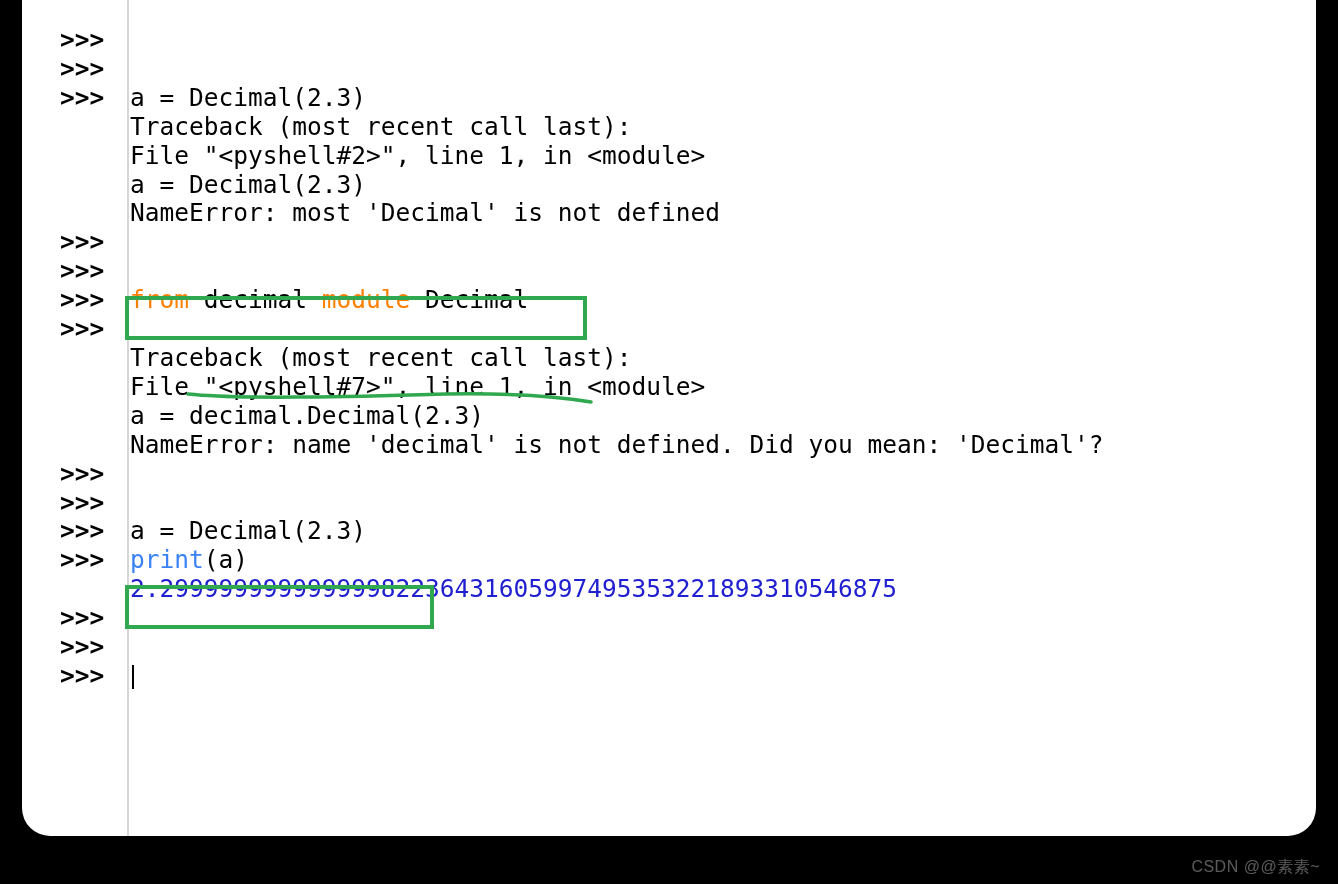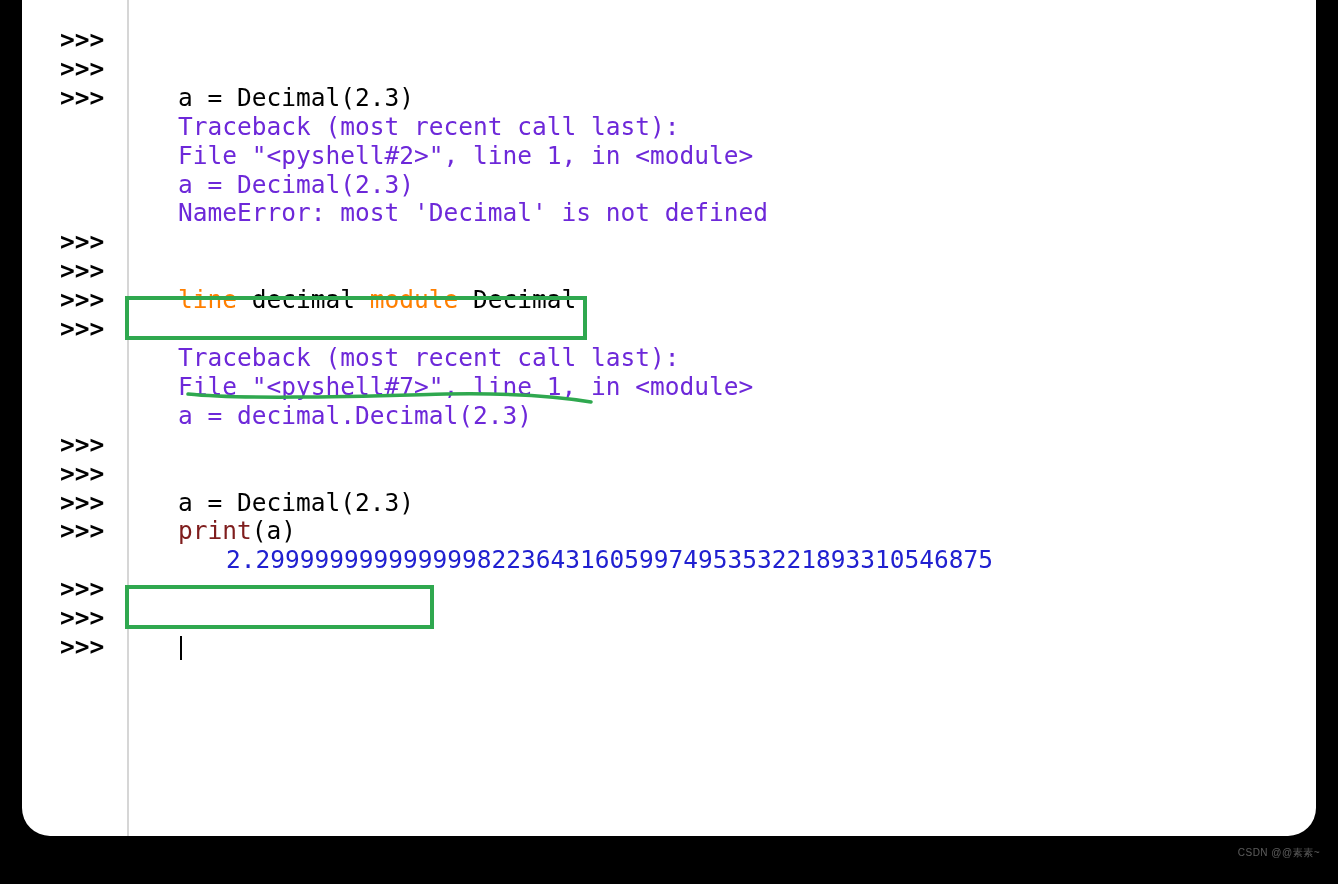--- a/index.html
+++ b/index.html
@@ -44,25 +44,25 @@
     white-space: nowrap;
   }
   .row { display: block; }
   .prompt {
     display: inline-block;
     width: 70px;
     color: #000;
     vertical-align: top;
     font-weight: 600;
   }
-  .content { display: inline-block; vertical-align: top; padding-left: 48px; }
-  .err { color: #6d28d9; }
-  .out { color: #2020d0; margin-left: 48px; }
+  .content { display: inline-block; vertical-align: top; }
+  .err { color: #000000; }
+  .out { color: #2020d0; }
   .kw-orange { color: #ff7f00; }
-  .kw-purple { color: #7f1d1d; }
+  .kw-purple { color: #3b82f6; }
   .txt { color: #000; }
 
   .hl-box1 {
     position: absolute;
     left: 103px;
     top: 296px;
     width: 462px;
     height: 44px;
     border: 4px solid #2fa84f;
     box-sizing: border-box;
@@ -90,23 +90,23 @@
     display: inline-block;
     width: 2px;
     height: 24px;
     background: #000;
     vertical-align: middle;
     margin-left: 2px;
   }
   .watermark {
     position: absolute;
     right: 18px;
-    bottom: 24px;
+    bottom: 6px;
     font-family: sans-serif;
-    font-size: 10px;
+    font-size: 16px;
     color: rgba(255,255,255,0.35);
     letter-spacing: 0.5px;
   }
 </style>
 </head>
 <body>
 
 <div class="outer">
   <div class="panel">
     <div class="gutter-sep"></div>
@@ -114,25 +114,26 @@
     <div class="code" id="code">
         <span class="row"><span class="prompt">&gt;&gt;&gt;</span><span class="content txt"></span></span>
         <span class="row"><span class="prompt">&gt;&gt;&gt;</span><span class="content txt"></span></span>
         <span class="row"><span class="prompt">&gt;&gt;&gt;</span><span class="content txt">a = Decimal(2.3)</span></span>
         <span class="row"><span class="prompt"></span><span class="content err">Traceback (most recent call last):</span></span>
         <span class="row"><span class="prompt"></span><span class="content err">  File "&lt;pyshell#2&gt;", line 1, in &lt;module&gt;</span></span>
         <span class="row"><span class="prompt"></span><span class="content err">    a = Decimal(2.3)</span></span>
         <span class="row"><span class="prompt"></span><span class="content err">NameError: most 'Decimal' is not defined</span></span>
         <span class="row"><span class="prompt">&gt;&gt;&gt;</span><span class="content txt"></span></span>
         <span class="row"><span class="prompt">&gt;&gt;&gt;</span><span class="content txt"></span></span>
-        <span class="row"><span class="prompt">&gt;&gt;&gt;</span><span class="content"><span class="kw-orange">line</span><span class="txt"> decimal </span><span class="kw-orange">module</span><span class="txt"> Decimal</span></span></span>
+        <span class="row"><span class="prompt">&gt;&gt;&gt;</span><span class="content"><span class="kw-orange">from</span><span class="txt"> decimal </span><span class="kw-orange">module</span><span class="txt"> Decimal</span></span></span>
         <span class="row"><span class="prompt">&gt;&gt;&gt;</span><span class="content txt"></span></span>
         <span class="row"><span class="prompt"></span><span class="content err">Traceback (most recent call last):</span></span>
         <span class="row"><span class="prompt"></span><span class="content err">  File "&lt;pyshell#7&gt;", line 1, in &lt;module&gt;</span></span>
         <span class="row"><span class="prompt"></span><span class="content err">    a = decimal.Decimal(2.3)</span></span>
+        <span class="row"><span class="prompt"></span><span class="content err">NameError: name 'decimal' is not defined. Did you mean: 'Decimal'?</span></span>
         <span class="row"><span class="prompt">&gt;&gt;&gt;</span><span class="content txt"></span></span>
         <span class="row"><span class="prompt">&gt;&gt;&gt;</span><span class="content txt"></span></span>
         <span class="row"><span class="prompt">&gt;&gt;&gt;</span><span class="content txt">a = Decimal(2.3)</span></span>
         <span class="row"><span class="prompt">&gt;&gt;&gt;</span><span class="content"><span class="kw-purple">print</span><span class="txt">(a)</span></span></span>
         <span class="row"><span class="prompt"></span><span class="content out">2.29999999999999982236431605997495353221893310546875</span></span>
         <span class="row"><span class="prompt">&gt;&gt;&gt;</span><span class="content txt"></span></span>
         <span class="row"><span class="prompt">&gt;&gt;&gt;</span><span class="content txt"></span></span>
         <span class="row"><span class="prompt">&gt;&gt;&gt;</span><span class="content"><span class="cursor-caret"></span></span></span>
       </div>
 

